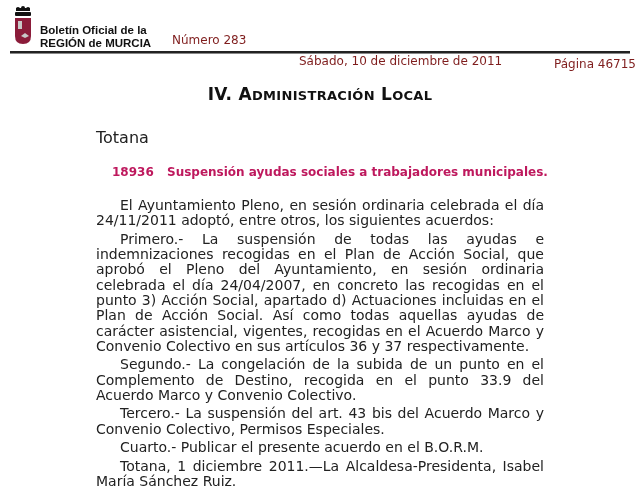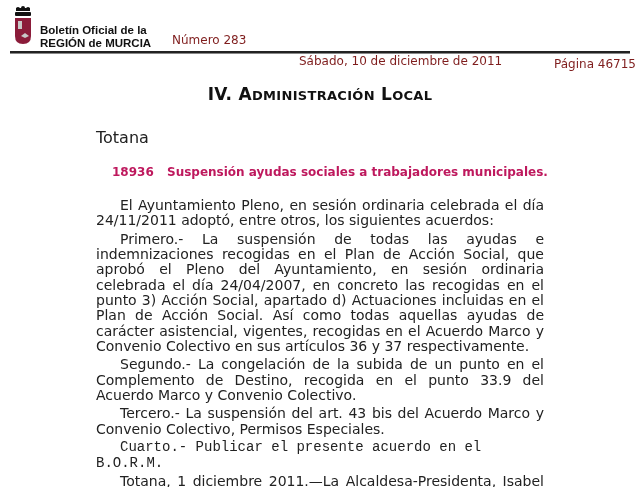--- a/index.html
+++ b/index.html
@@ -37,21 +37,21 @@
       position: absolute; left: 96px; top: 165px; font-size: 12px; font-weight: bold;
       color: #be185d;
       margin-left: 16px;
     }
     .anuncio .num { display: inline-block; width: 55px; }
     .body-text {
       position: absolute; left: 96px; top: 198px; width: 448px;
       font-size: 14px; line-height: 15.3px; color: #222;
     }
     .body-text p { margin: 0 0 3.2px 0; text-indent: 24px; text-align: justify; }
-    .body-text p.nj { text-align: left; font-family: Liberation Mono, monospace; }
+    .body-text p.nj { text-align: left; }
   </style>
 </head>
 <body>
 
 <div class="header">
   <div class="logo">
     <svg width="22" height="40" viewBox="0 0 22 40">
       <rect x="4" y="2" width="14" height="3" fill="#111"></rect>
       <circle cx="6" cy="3" r="2" fill="#111"></circle>
         <circle cx="11" cy="2" r="2" fill="#111"></circle>

